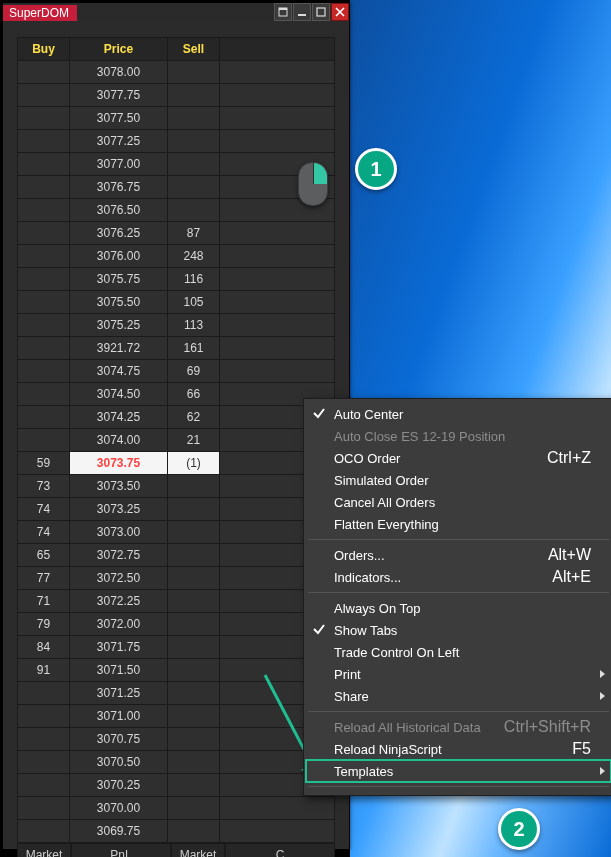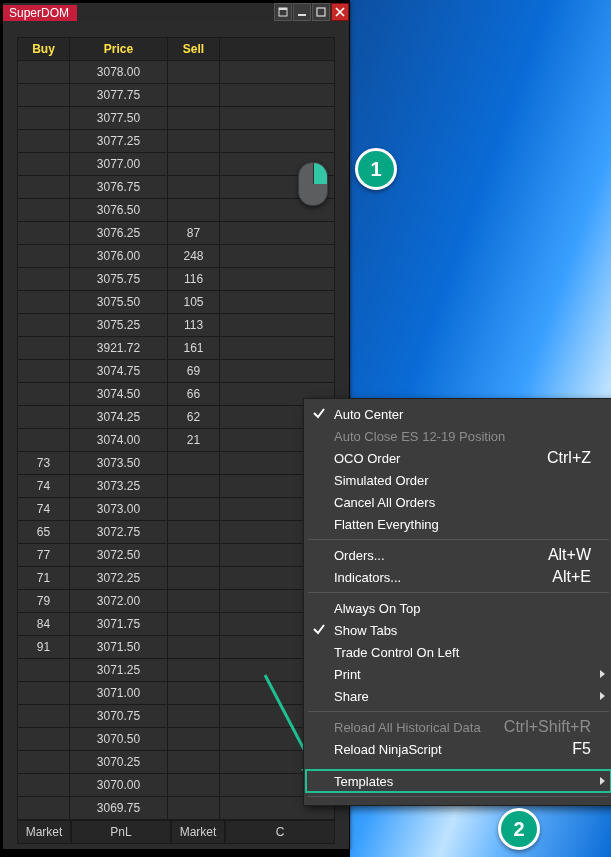--- a/index.html
+++ b/index.html
@@ -226,21 +226,20 @@
     border-top:4px solid transparent;
     border-bottom:4px solid transparent;
     border-left:5px solid #ddd;
   }
   .menu-sep{
     height:1px;background:#555;margin:4px 2px;
   }
   .menu-item.highlight{
     outline:2px solid var(--menu-highlight-border);
     outline-offset:-1px;
-    margin-top:10px;
   }
 </style>
 </head>
 <body>
 
 <div class="desktop-bg"></div>
 
 <div class="superdom-window">
   <div class="titlebar">
     <div class="title">SuperDOM</div>
@@ -380,20 +379,26 @@
             <td class="price-cell">3074.25</td>
             <td class="sell-cell">62</td>
             <td class="extra-cell"></td>
           </tr>
           <tr>
             <td class="buy-cell"></td>
             <td class="price-cell ask-price">3074.00</td>
             <td class="sell-cell">21</td>
             <td class="extra-cell"></td>
           </tr>
+          <tr class="bid-row">
+            <td class="buy-cell">59</td>
+            <td class="price-cell">3073.75</td>
+            <td class="sell-cell">(1)</td>
+            <td class="extra-cell"></td>
+          </tr>
           <tr>
             <td class="buy-cell">73</td>
             <td class="price-cell">3073.50</td>
             <td class="sell-cell"></td>
             <td class="extra-cell"></td>
           </tr>
           <tr>
             <td class="buy-cell">74</td>
             <td class="price-cell">3073.25</td>
             <td class="sell-cell"></td>

